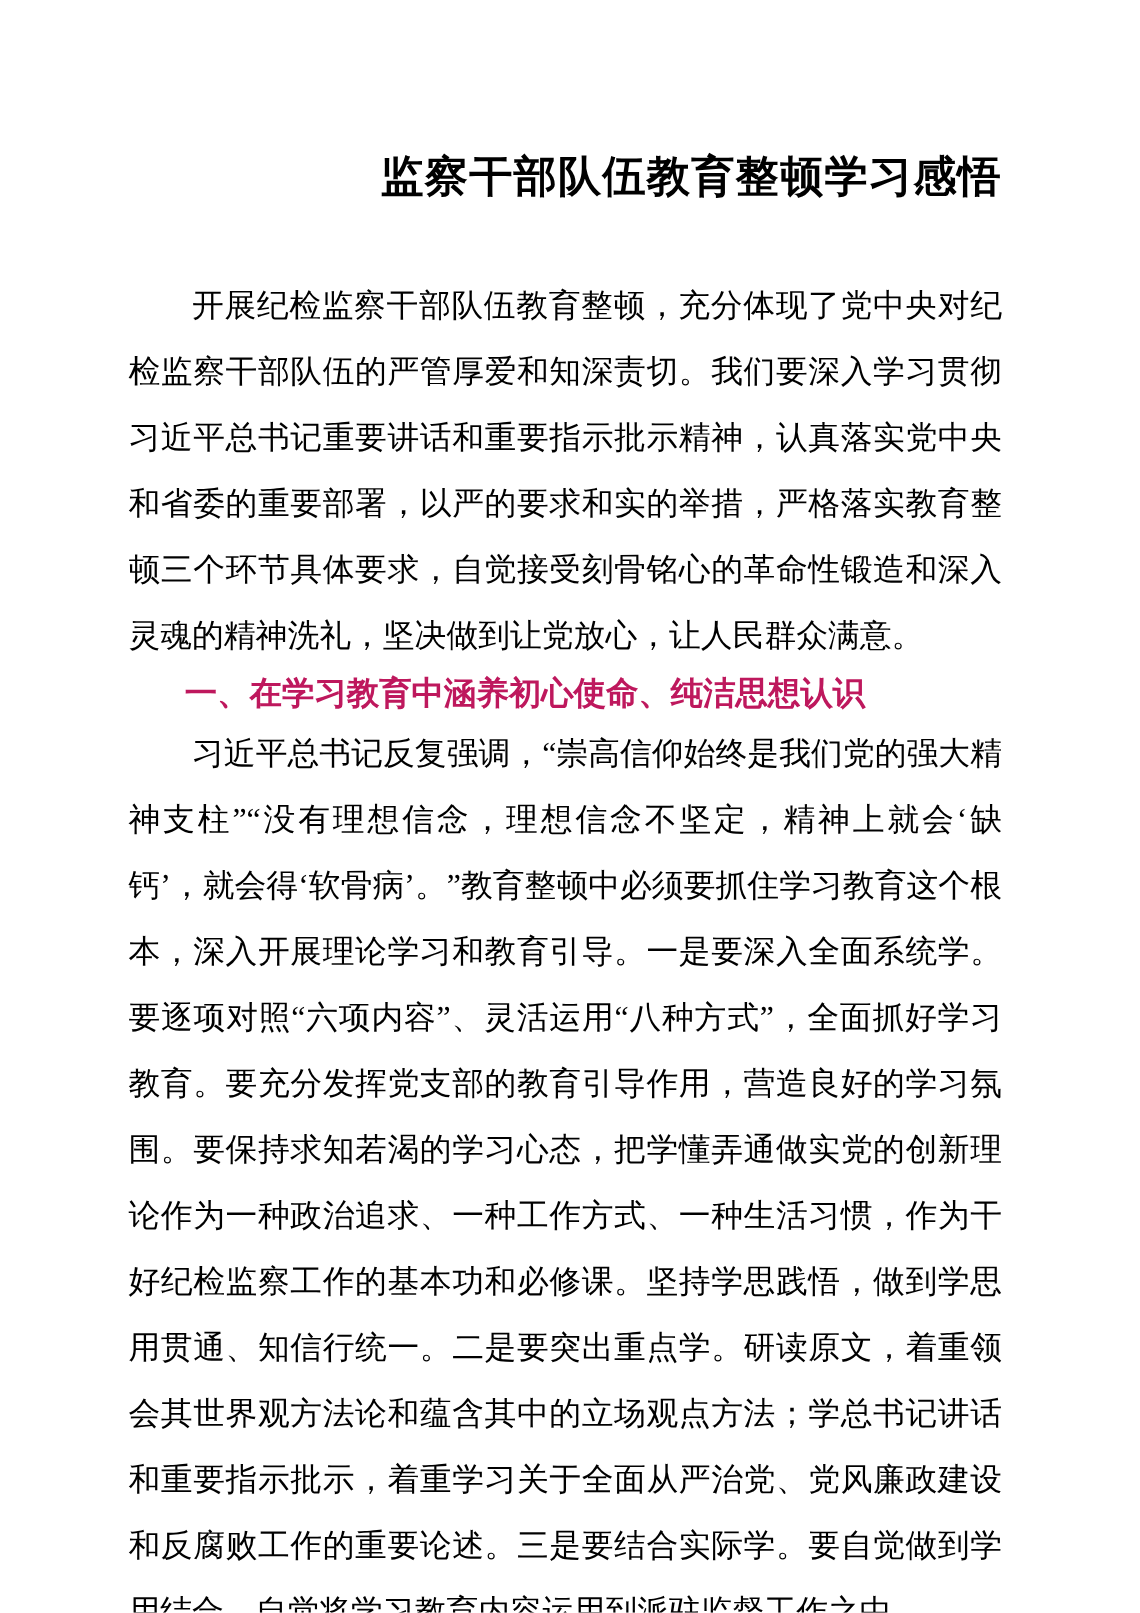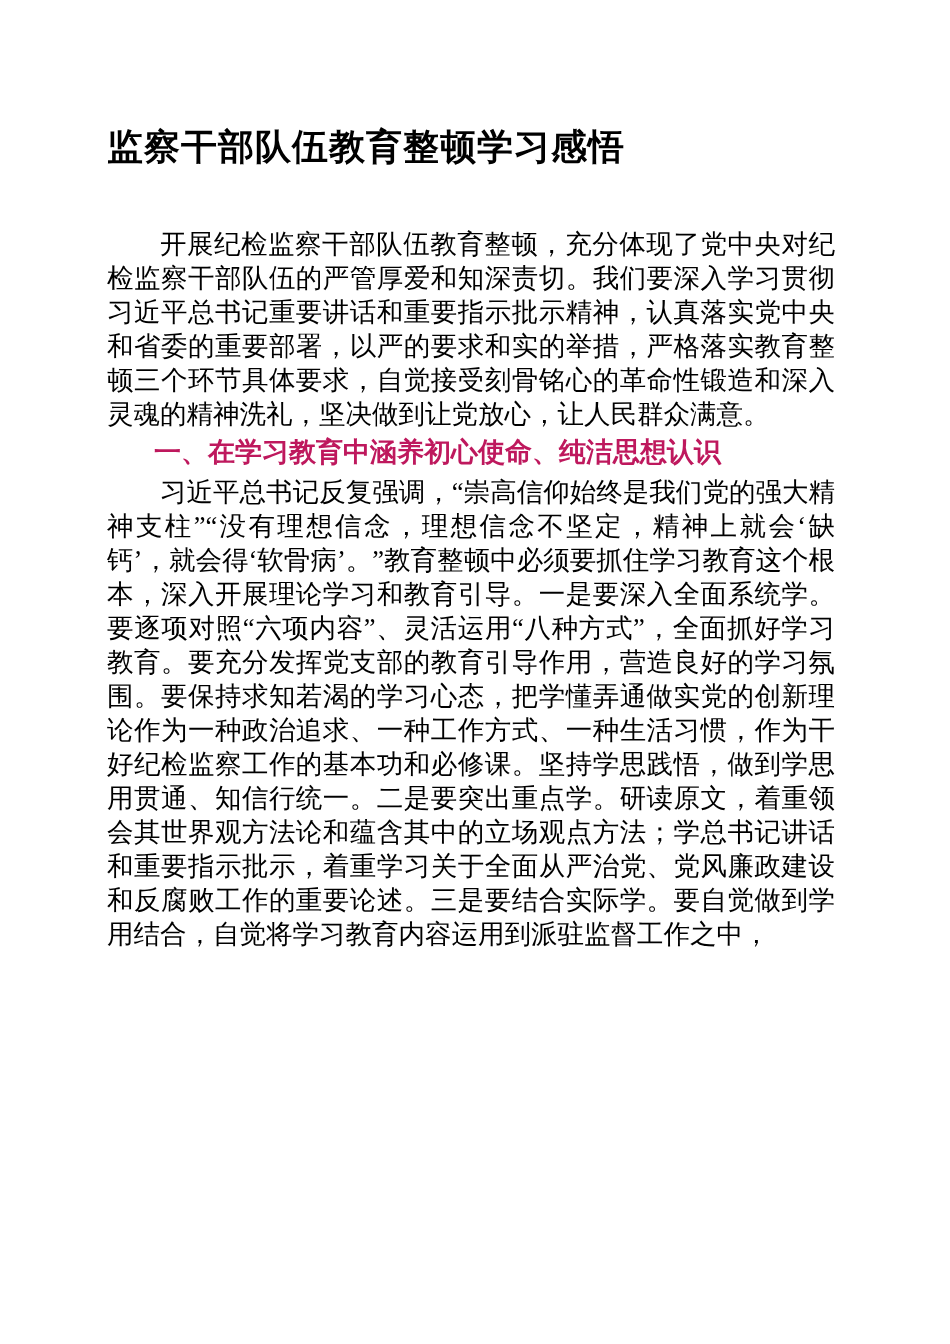--- a/index.html
+++ b/index.html
@@ -21,28 +21,28 @@
     top: 121px;
     width: 728px;
     color: #000000;
   }
   .doc-title {
     font-family: "Liberation Serif", "DejaVu Serif", serif;
     font-weight: 700;
     font-size: 36px;
     line-height: 52px;
     letter-spacing: 1px;
-    text-align: left;
+    text-align: right;
     color: #000000;
     margin: 0 0 54px 0;
   }
   .body-para {
     font-family: "Liberation Serif", "DejaVu Serif", serif;
     font-size: 26.5px;
-    line-height: 34px;
+    line-height: 55px;
     color: #000000;
     text-align: justify;
     text-justify: inter-character;
     text-indent: 53px;
     margin: 0;
     word-break: normal;
   }
   .section-heading {
     font-family: "Liberation Sans", "DejaVu Sans", sans-serif;
     font-weight: 700;

